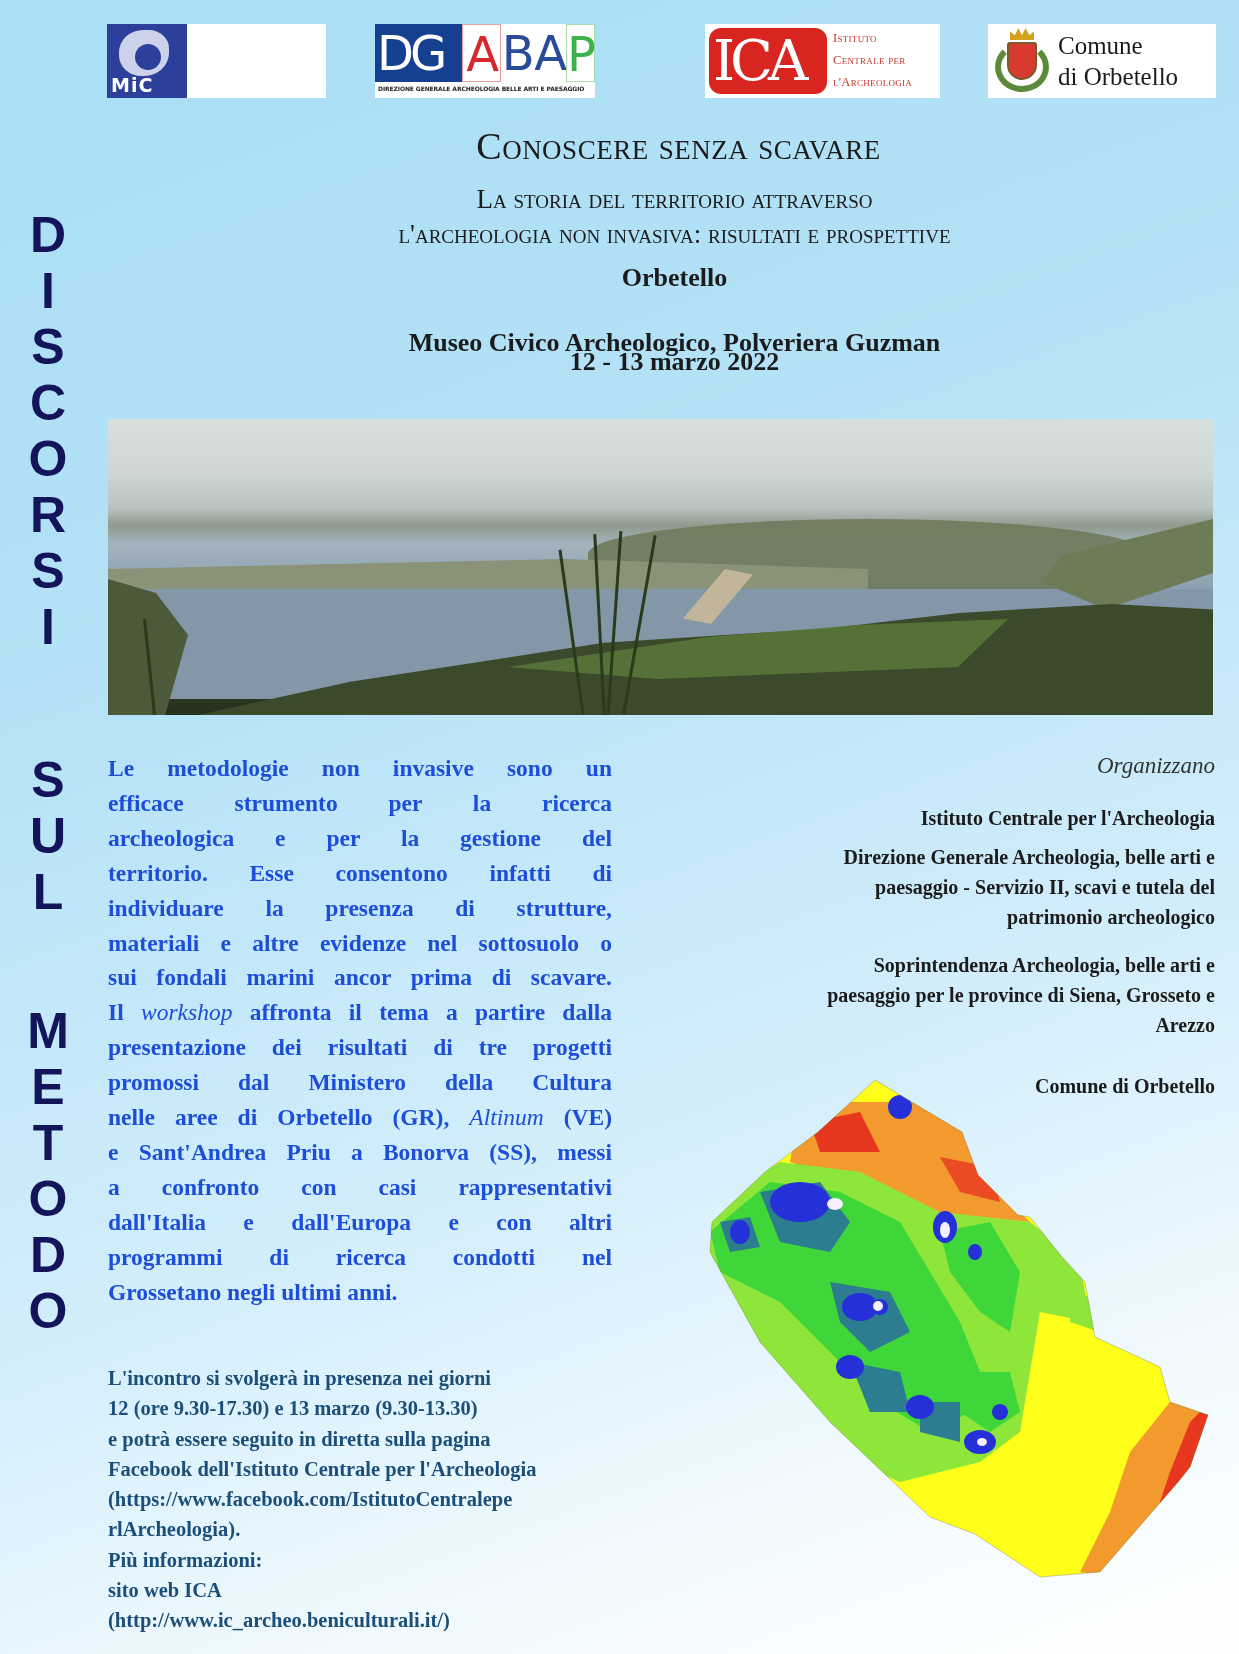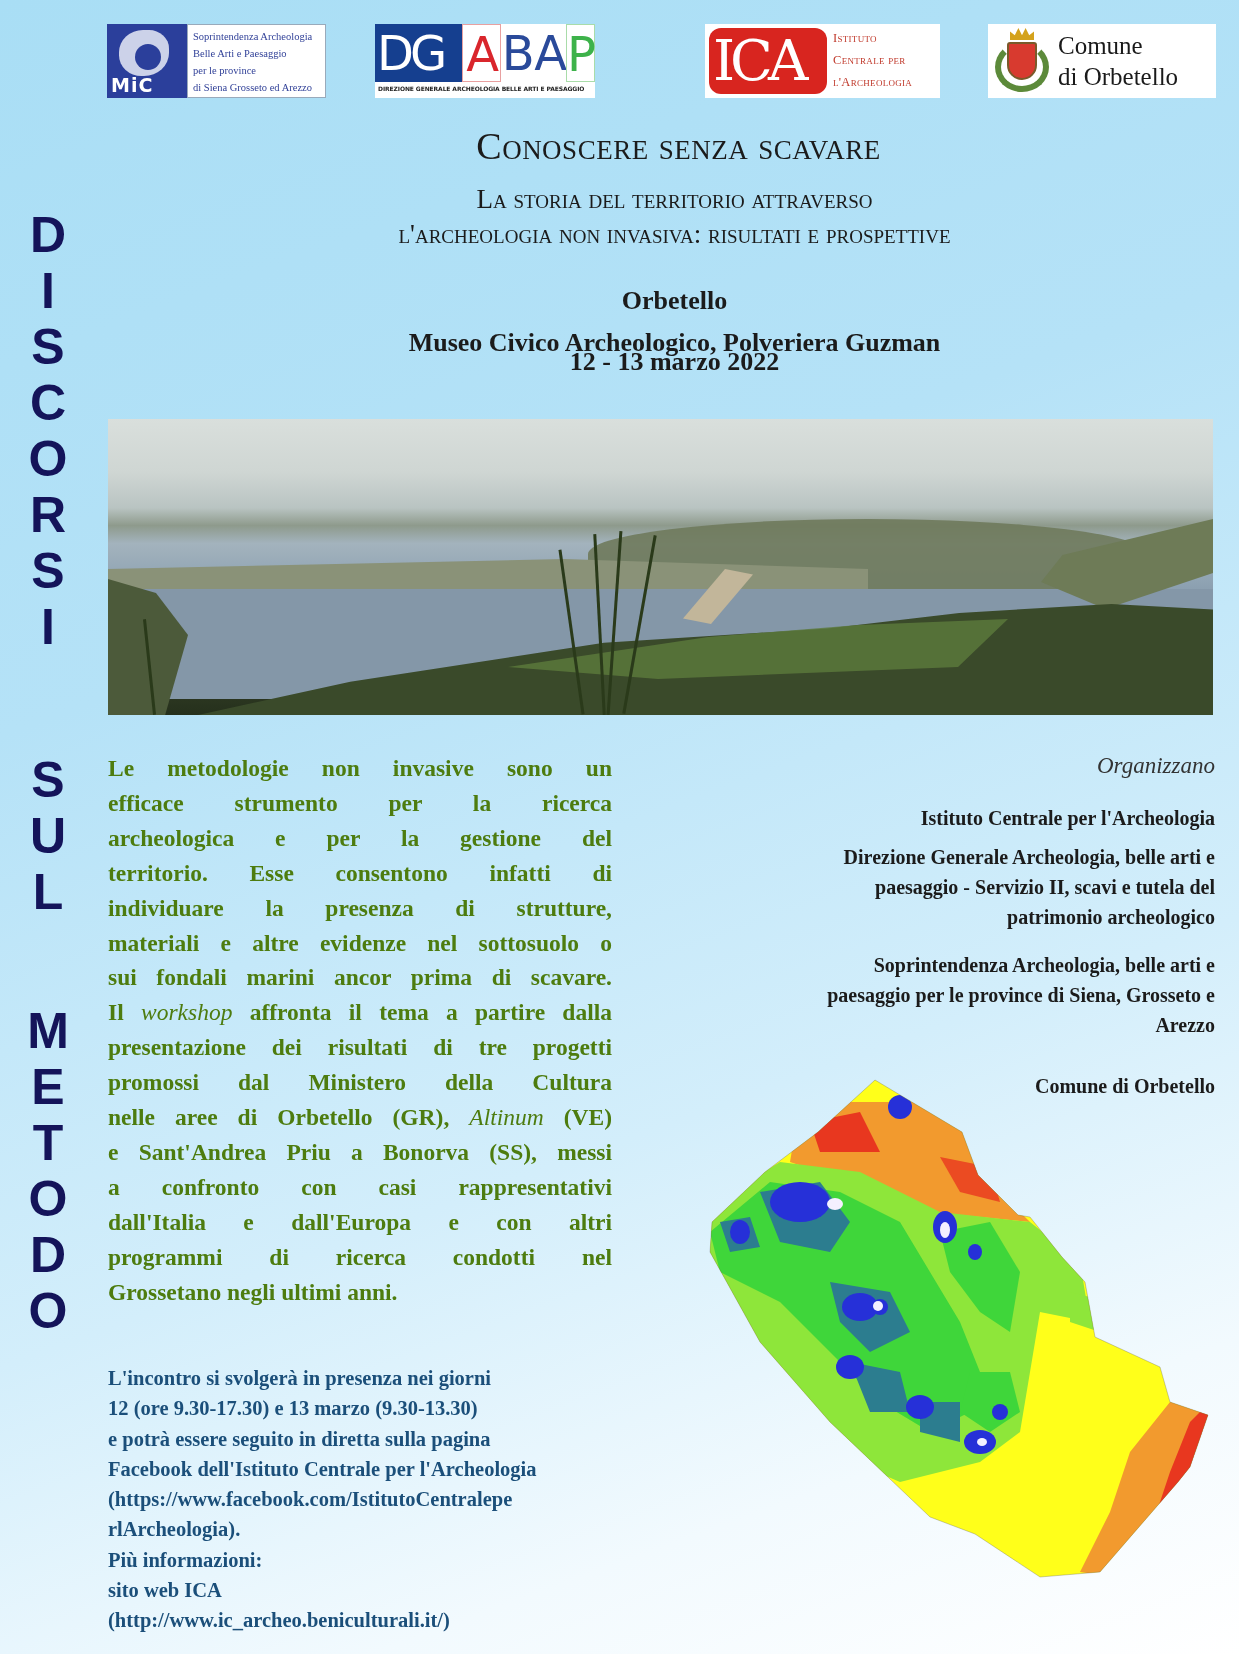--- a/index.html
+++ b/index.html
@@ -42,21 +42,21 @@
   .crest-wreath { position: absolute; left: 3px; top: 16px; width: 54px; height: 50px; border: 6px solid #5c8a3a; border-top-color: transparent; border-radius: 50%; }
   .com-text { font-family: "Liberation Serif", serif; font-size: 25px; line-height: 31px; color: #1a1a1a; padding-left: 6px; }
 
   
   .title-main { left: 0; width: 1239px; top: 124px; padding-left: 110px; text-align: center; font-family: "Liberation Serif", serif; font-size: 38px; letter-spacing: .5px; color: #1b1b1b; }
   .title-main .sc { font-variant: small-caps; margin-left: 8px; }
   .subtitle { left: 0; width: 1239px; padding-left: 110px; text-align: center; font-family: "Liberation Serif", serif; font-size: 27px; font-variant: small-caps; color: #1b1b1b; line-height: 35px; }
   .sub1 { top: 182px; }
   .sub2 { top: 217px; }
   .venue { left: 0; width: 1239px; padding-left: 110px; text-align: center; font-family: "Liberation Serif", serif; font-weight: bold; font-size: 26px; color: #1b1b1b; line-height: 38px; }
-  .venue1 { top: 282px; }
+  .venue1 { top: 259px; }
   .venue2 { top: 324px; }
   .venue3 { top: 343px; }
 
   
   .vword { left: 0; width: 96px; text-align: center; font-family: "Liberation Sans", sans-serif; font-weight: bold; font-size: 50px; color: #14145a; }
   .vword span { display: block; line-height: 56px; height: 56px; }
   .vw1 { top: 207px; }
   .vw2 { top: 752px; }
   .vw3 { top: 1003px; }
 
@@ -68,21 +68,21 @@
   .shore-far { left: 0; top: 130px; width: 760px; height: 50px; background: #8a9278; clip-path: polygon(0 40%, 30% 30%, 60% 20%, 100% 40%, 100% 100%, 0 100%); }
   .lagoon { left: 0; top: 170px; width: 1105px; height: 110px; background: #8497a8; }
   .town { left: 575px; top: 150px; width: 70px; height: 55px; background: #c2b69a; clip-path: polygon(60% 0, 100% 10%, 40% 100%, 0 90%); }
   .spit-right { left: 890px; top: 100px; width: 215px; height: 90px; background: #6e7b57; clip-path: polygon(30% 40%, 100% 0, 100% 60%, 50% 100%, 20% 70%); }
   .land-left { left: 0; top: 160px; width: 80px; height: 140px; background: #4c5a3a; clip-path: polygon(0 0, 60% 10%, 100% 40%, 70% 100%, 0 100%); }
   .hill-near { left: 90px; top: 185px; width: 1015px; height: 111px; background: #3a4a2a; clip-path: polygon(0 100%, 15% 70%, 40% 35%, 62% 22%, 75% 8%, 90% 0, 100% 5%, 100% 100%); }
   .fields { left: 400px; top: 200px; width: 500px; height: 60px; background: #5d7a3c; clip-path: polygon(0 80%, 40% 30%, 70% 10%, 100% 0, 90% 80%, 30% 100%); opacity: .8; }
   .plant { position: absolute; width: 3px; background: #2a3a1a; }
 
   
-  .body-text { left: 108px; top: 751px; width: 504px; font-family: "Liberation Serif", serif; font-weight: bold; font-size: 23.5px; line-height: 34.9px; color: #4d7c0f; text-align: justify; text-align-last: justify; }
+  .body-text { left: 108px; top: 751px; width: 504px; font-family: "Liberation Serif", serif; font-weight: bold; font-size: 23.5px; line-height: 34.9px; color: #1d4ed8; text-align: justify; text-align-last: justify; }
   .body-text .line { display: block; }
   .body-text .last { text-align-last: left; }
   .body-text i { font-weight: normal; }
 
   .info-text { left: 108px; top: 1363px; width: 520px; font-family: "Liberation Serif", serif; font-weight: bold; font-size: 20.5px; line-height: 30.3px; color: #1b4f7a; white-space: nowrap; }
   .info-text span { display: block; }
 
   
   .org { right: 24px; width: 560px; text-align: right; font-family: "Liberation Serif", serif; color: #1b1b1b; }
   .org-label { top: 753px; font-style: italic; font-size: 23px; color: #333; }
@@ -95,26 +95,20 @@
   
   .map { left: 700px; top: 1072px; width: 520px; height: 520px; }
 </style>
 </head>
 <body>
 
 <div class="logo logo-mic">
   <div class="mic-mark">
     <div class="mic-head"></div>
     <span class="mic-text">MiC</span>
-  </div>
-  <div class="mic-lines">
-    <div>Soprintendenza Archeologia</div>
-    <div>Belle Arti e Paesaggio</div>
-    <div>per le province</div>
-    <div>di Siena Grosseto ed Arezzo</div>
   </div>
 </div>
 
 <div class="logo logo-dg">
   <div class="dg-row">
     <div class="dg-box">DG</div>
     <div class="dg-l dg-a1">A</div>
     <div class="dg-l dg-b">B</div>
     <div class="dg-l dg-a2">A</div>
     <div class="dg-l dg-p">P</div>

